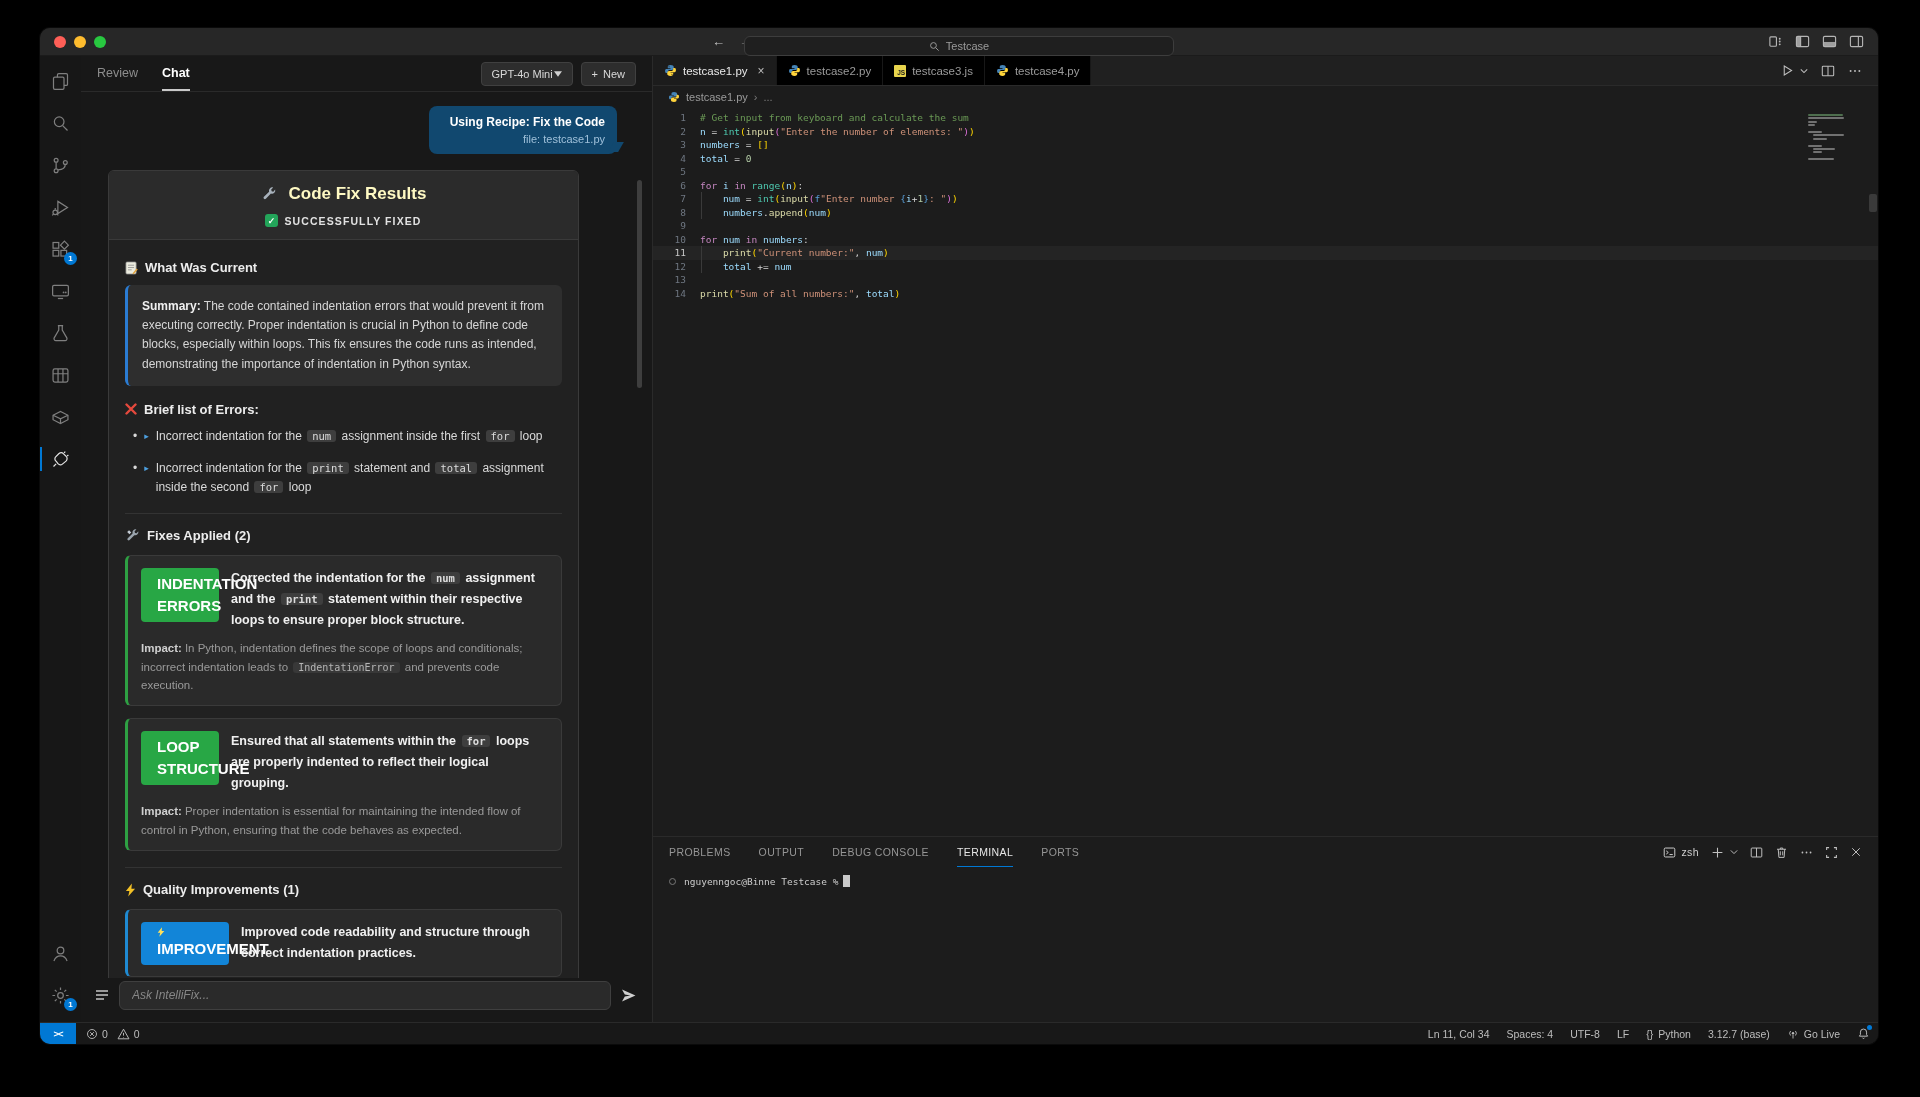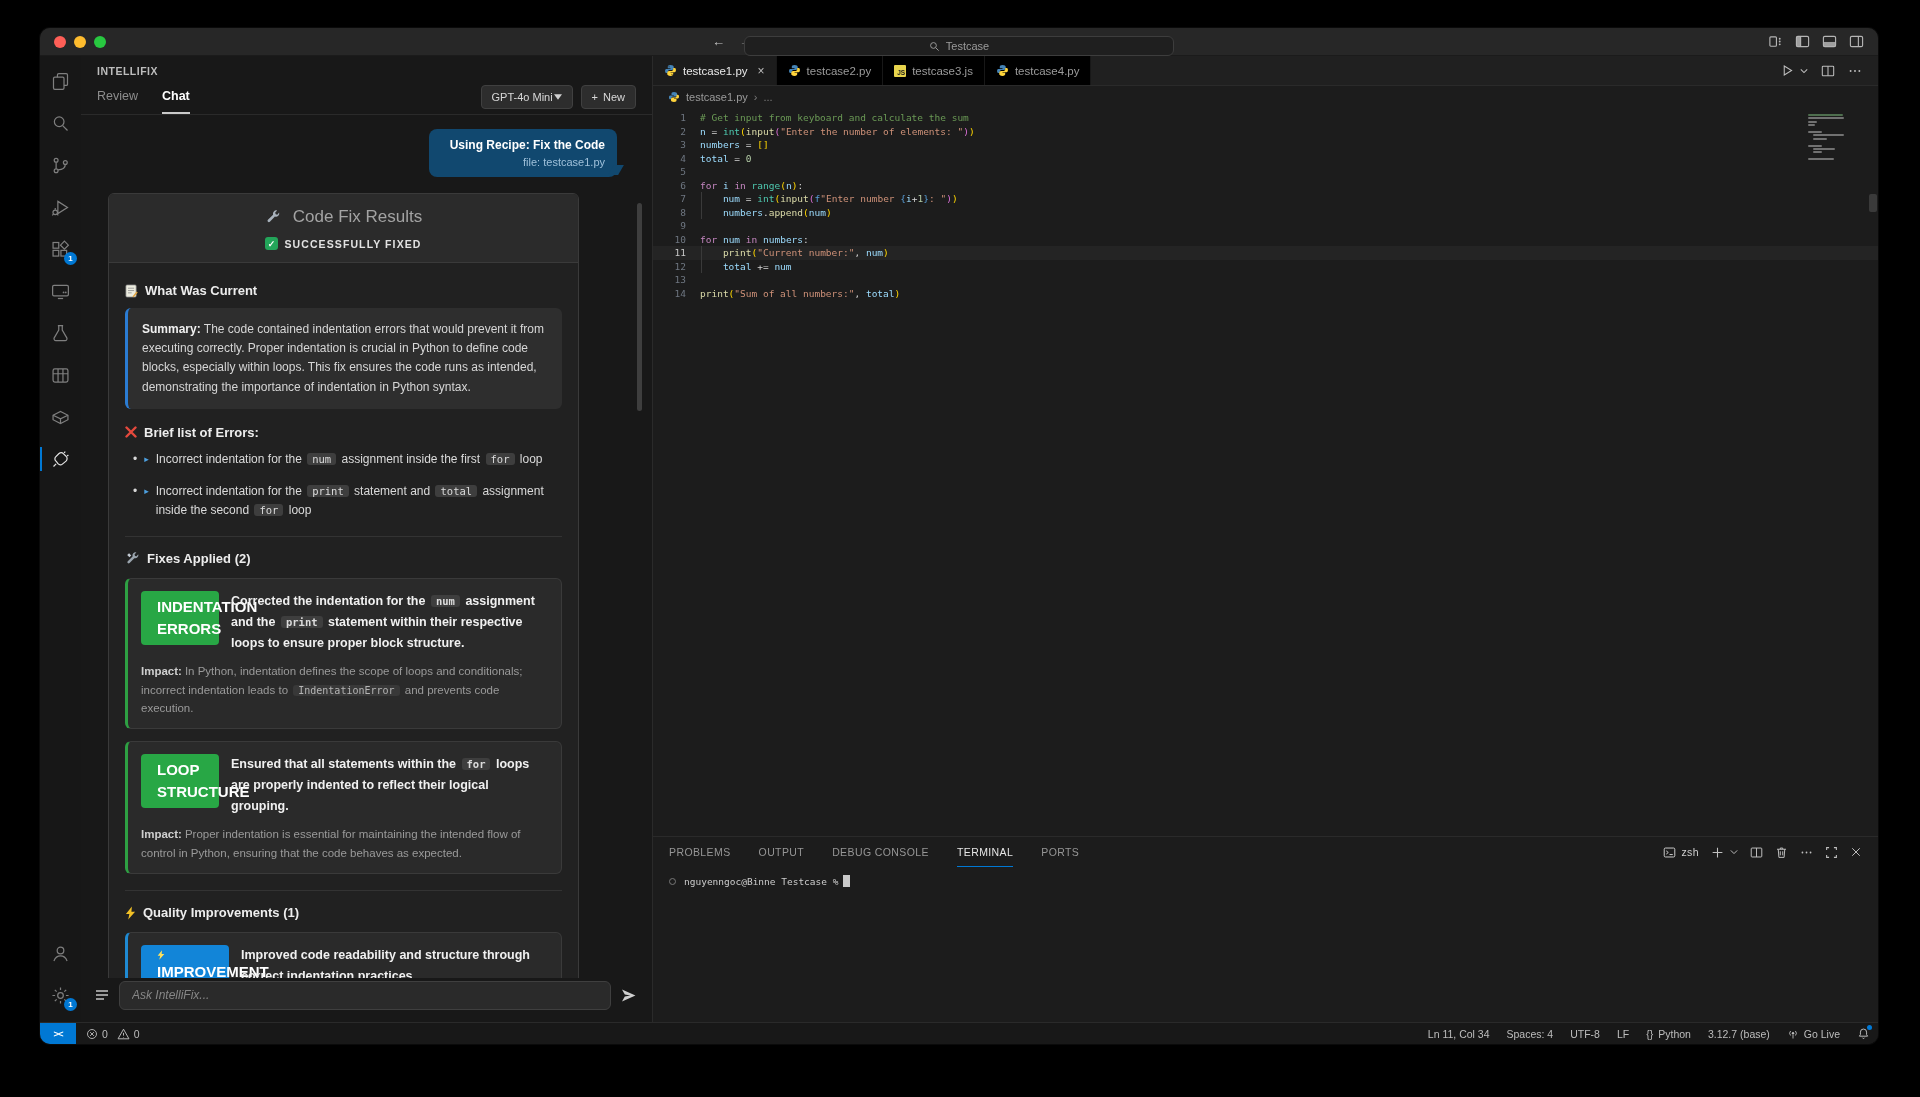--- a/index.html
+++ b/index.html
@@ -41,21 +41,21 @@
   .chat{flex:1;min-height:0;overflow:hidden;padding:14px 0 0 27px;position:relative}
   .chat-sb{position:absolute;right:10px;top:88px;width:5px;height:208px;background:#3e3e3e;border-radius:3px}
 
   .bubble{width:188px;margin-left:auto;margin-right:35px;background:#11486f;border-radius:8px;padding:9px 12px;text-align:right;position:relative}
   .bubble::after{content:'';position:absolute;right:-4px;bottom:2px;width:10px;height:10px;background:#11486f;transform:skewX(-30deg)}
   .bubble-title{font-size:12px;font-weight:700;color:#fff}
   .bubble-file{font-size:11px;color:#9fc0da;margin-top:4px}
 
   .card{width:471px;margin-top:16px;background:#212121;border:1px solid #3a3a3a;border-radius:6px;overflow:hidden}
   .card-header{background:#2b2b2b;border-bottom:1px solid #3a3a3a;text-align:center;padding:13px 0 12px}
-  .card-title{font-size:17px;font-weight:400;color:#a3a3a3;display:inline-flex;align-items:center;gap:12px}
+  .card-title{font-size:17px;font-weight:700;color:#fef9c3;display:inline-flex;align-items:center;gap:12px}
   .card-status{margin-top:8px;font-size:10.5px;font-weight:700;letter-spacing:1.1px;color:#e2e2e2;display:flex;align-items:center;justify-content:center;gap:6px}
   .card-body{padding:14px 16px 18px}
   .section-h{font-size:13px;font-weight:700;color:#ededed;display:flex;align-items:center;gap:7px;margin:6px 0 10px}
   .summary-box{background:#2e2e2e;border-left:3px solid #2b7cd3;border-radius:6px;padding:12px 14px;font-size:12px;line-height:1.6;color:#d6d6d6;margin:10px 0 16px}
   .summary-box b{color:#f0f0f0}
   .chip{background:#3e3e3e;border-radius:3px;padding:0 5px;margin:0 2px;font-family:"DejaVu Sans Mono",monospace;font-size:10.5px;color:#dcdcdc;white-space:nowrap}
   .tk{white-space:pre-wrap}
   .bullet{display:flex;align-items:flex-start;gap:7px;margin:10px 0 13px;padding-left:8px}
   .b-dot{color:#d8d8d8;font-size:12px;line-height:1.5}
   .b-arrow{color:#4da0e0;font-size:9px;line-height:2}
@@ -288,21 +288,20 @@
                   <circle cx="12" cy="12" r="3.2"></circle>
                   <path d="M12 2.8v3M12 18.2v3M2.8 12h3M18.2 12h3M5.5 5.5l2.1 2.1M16.4 16.4l2.1 2.1M18.5 5.5l-2.1 2.1M7.6 16.4l-2.1 2.1"></path>
                 </svg>
               </span>
               <span class="ab-badge">1</span>
             </div>
       </div>
     </div>
 
     <div class="sidebar">
-      <div class="sb-title">INTELLIFIX</div>
       <div class="sb-tabsrow">
         <div class="sb-tab">Review</div>
         <div class="sb-tab active">Chat</div>
         <div class="sb-actions">
           <div class="model-btn">
             <span>GPT-4o Mini</span>
             <span class="icn">
                   <svg width="8" height="6" viewBox="0 0 10 7" fill="#cfcfcf">
                     <path d="M0 0h10L5 7z"></path>
                   </svg>

